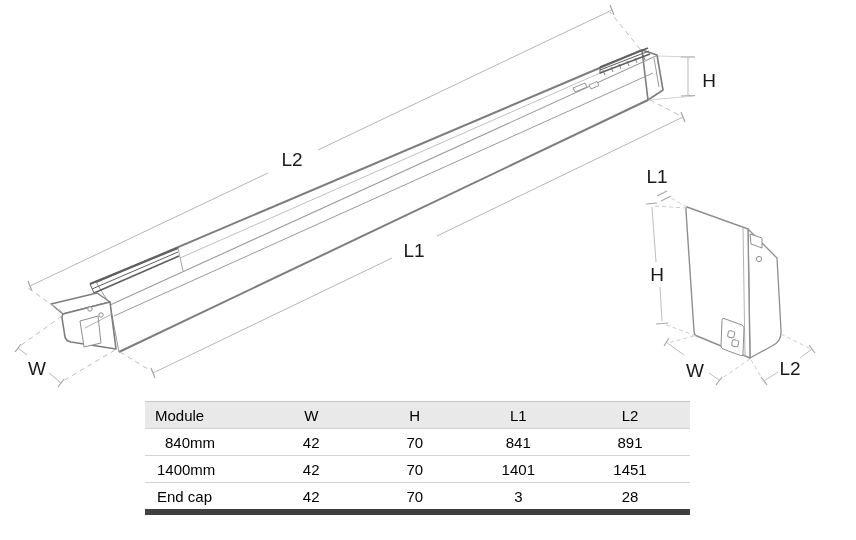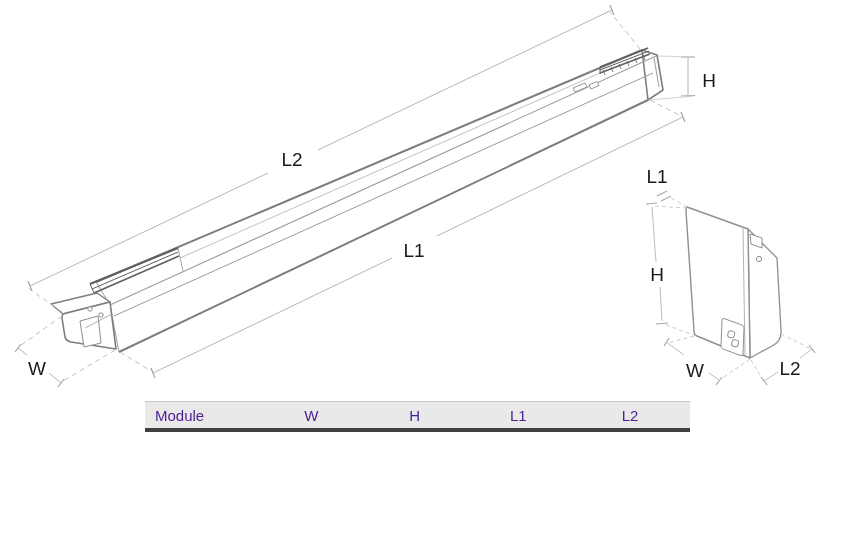--- a/index.html
+++ b/index.html
@@ -2,21 +2,21 @@
 <html><head>
 <meta charset="utf-8">
 <style>
   html,body{margin:0;padding:0;background:#ffffff;}
   #stage{position:relative;width:856px;height:540px;background:#fff;overflow:hidden;
          font-family:"Liberation Sans","DejaVu Sans",sans-serif;}
   #drawing{position:absolute;left:0;top:0;}
   .dim-label{font-family:"Liberation Sans","DejaVu Sans",sans-serif;font-size:19px;fill:#1a1a1a;}
   
   #spec-table{position:absolute;left:145px;top:401px;width:545px;border-collapse:collapse;
-              font-size:15px;color:#4c1d95;border-top:1px solid #c4c4c4;border-bottom:4px solid #404040;}
+              font-size:15px;color:#000000;border-top:1px solid #c4c4c4;border-bottom:6px solid #404040;}
   #spec-table th,#spec-table td{height:26px;padding:0;font-weight:normal;text-align:center;
               border-bottom:1px solid #d2d2d2;}
   #spec-table thead th{background:#e9e9e9;}
   #spec-table th:first-child,#spec-table td:first-child{text-align:left;padding-left:10px;width:21%;}
   #spec-table th:nth-child(2),#spec-table td:nth-child(2){width:19%;}
   #spec-table th:nth-child(3),#spec-table td:nth-child(3){width:19%;}
   #spec-table th:nth-child(4),#spec-table td:nth-child(4){width:19%;}
   #spec-table td:first-child{padding-left:12px;}
   #spec-table tbody tr:first-child td:first-child{padding-left:20px;}
 </style>
@@ -164,15 +164,36 @@
     <thead>
       <tr>
         <th>Module</th>
         <th>W</th>
         <th>H</th>
         <th>L1</th>
         <th>L2</th>
       </tr>
     </thead>
     <tbody>
+      <tr>
+        <td>840mm</td>
+        <td>42</td>
+        <td>70</td>
+        <td>841</td>
+        <td>891</td>
+      </tr>
+      <tr>
+        <td>1400mm</td>
+        <td>42</td>
+        <td>70</td>
+        <td>1401</td>
+        <td>1451</td>
+      </tr>
+      <tr>
+        <td>End cap</td>
+        <td>42</td>
+        <td>70</td>
+        <td>3</td>
+        <td>28</td>
+      </tr>
     </tbody>
   </table>
 </div>
 
 </body></html>

